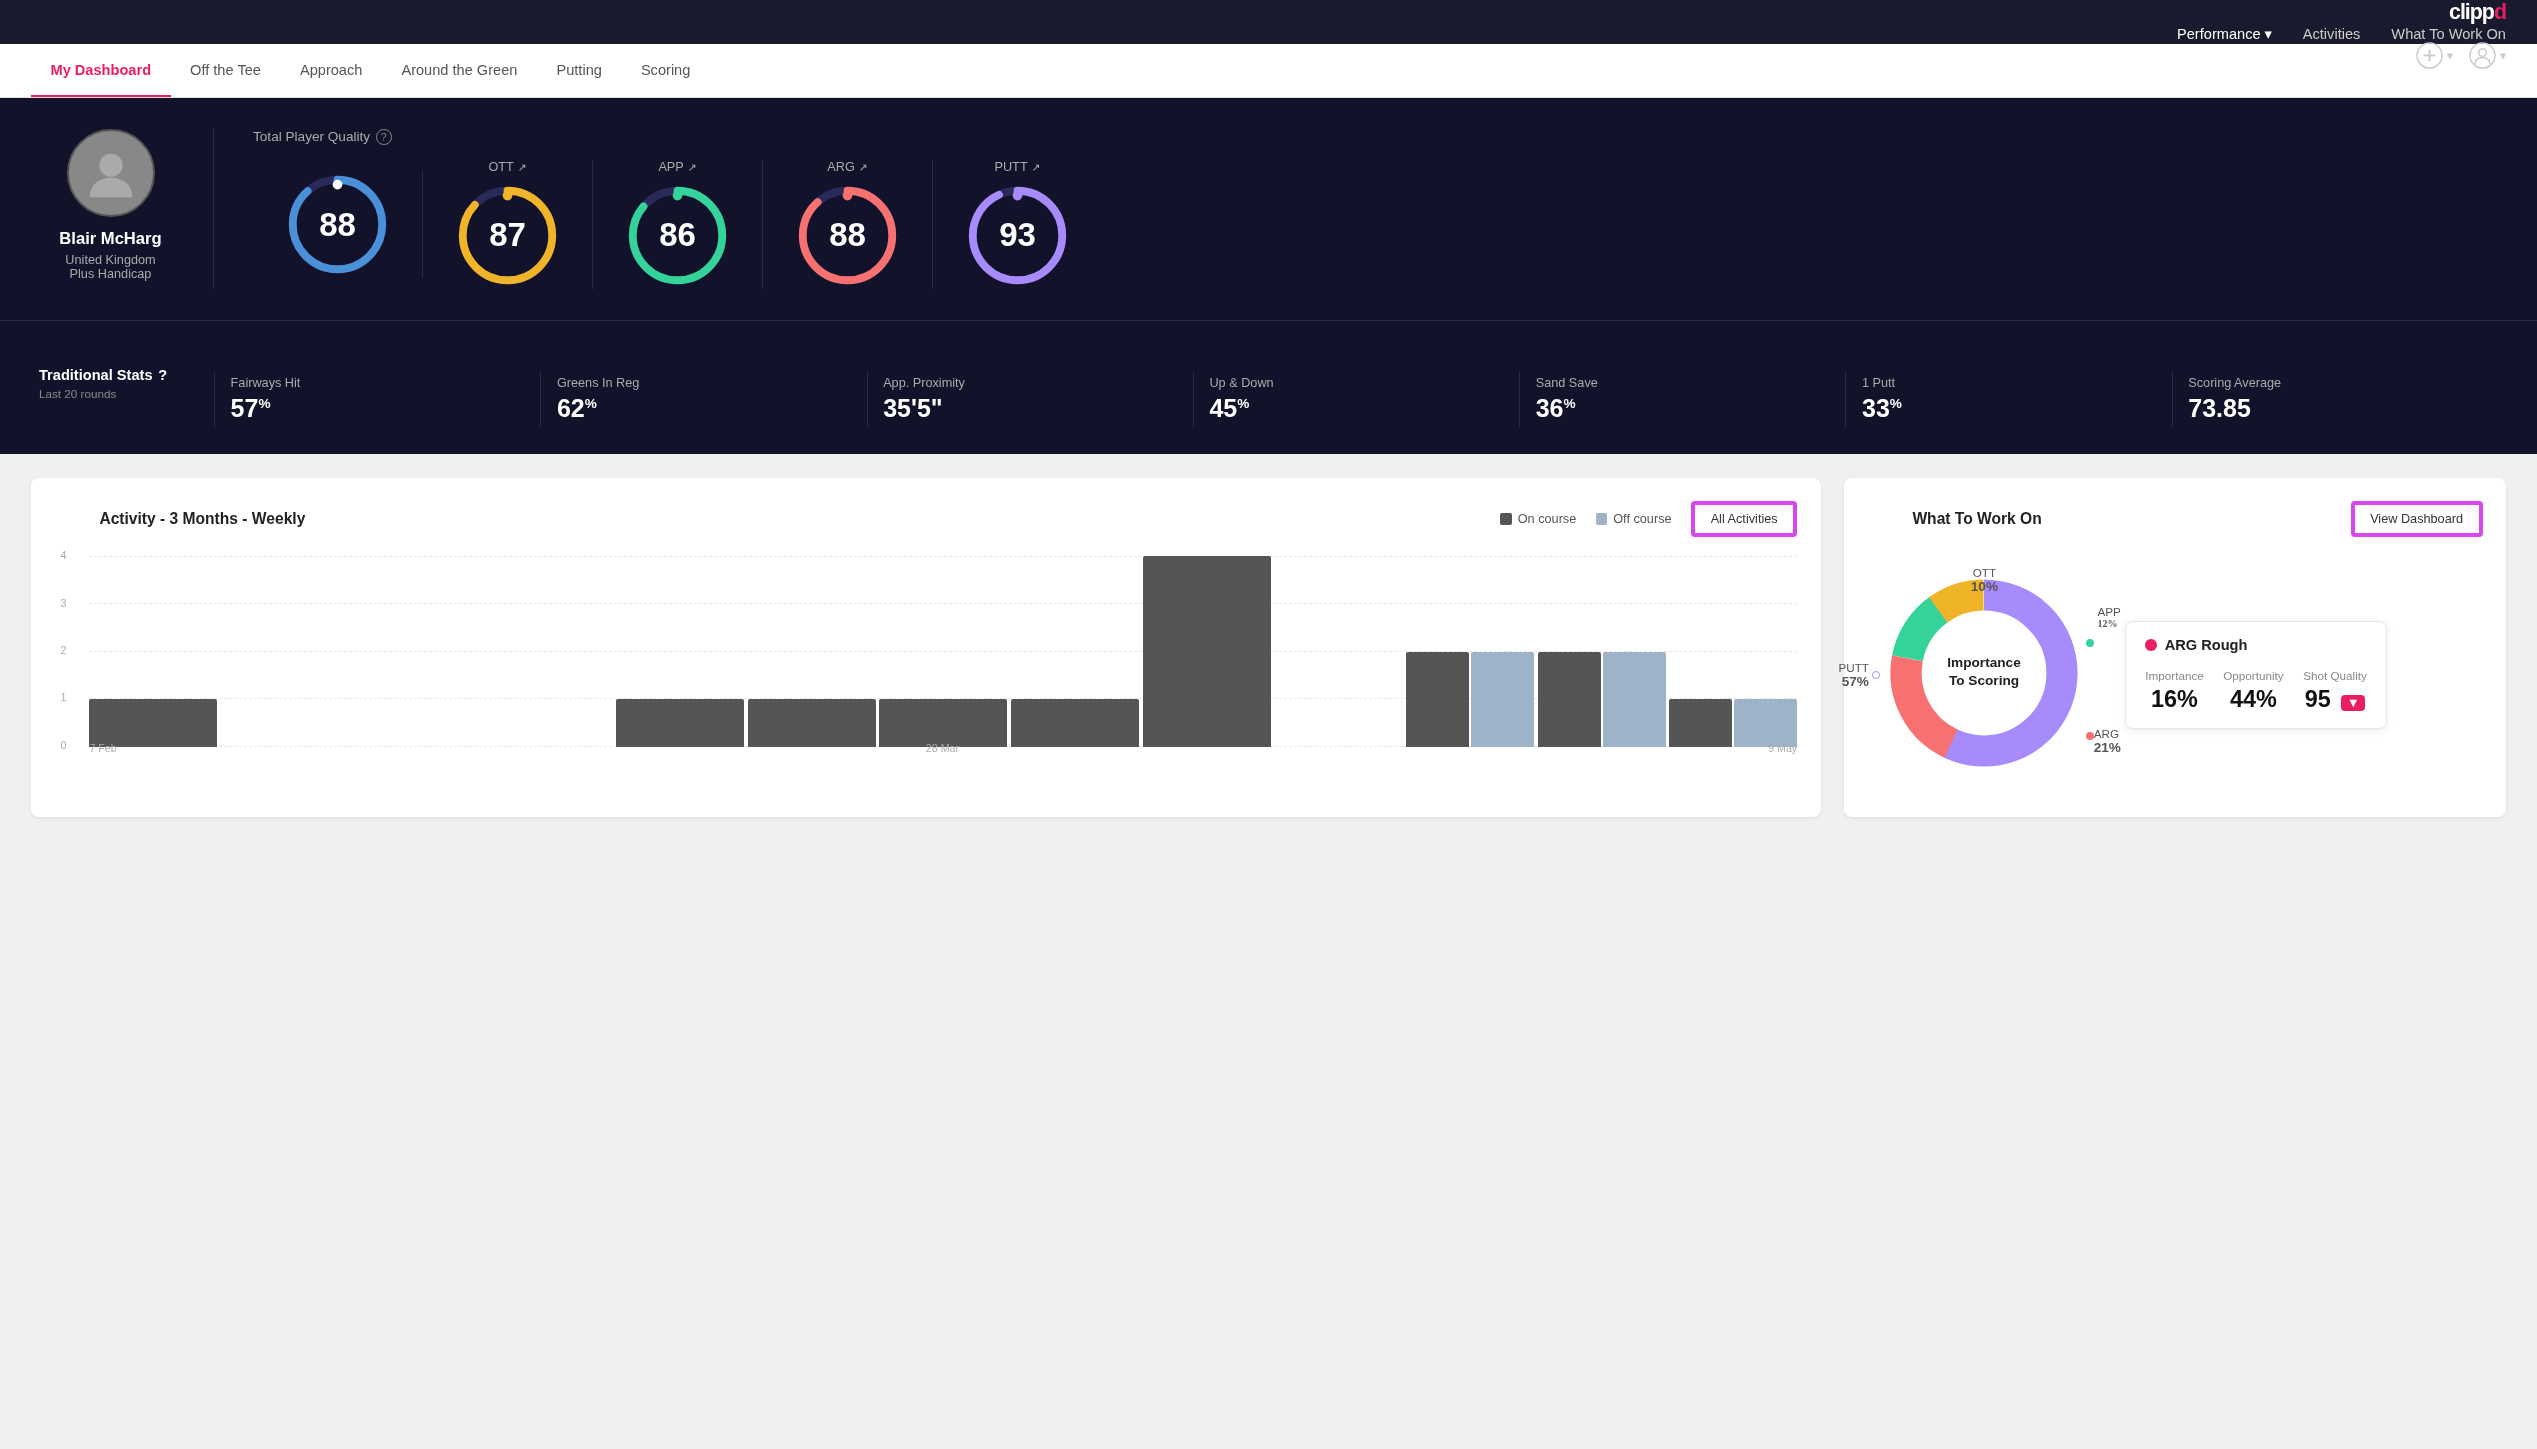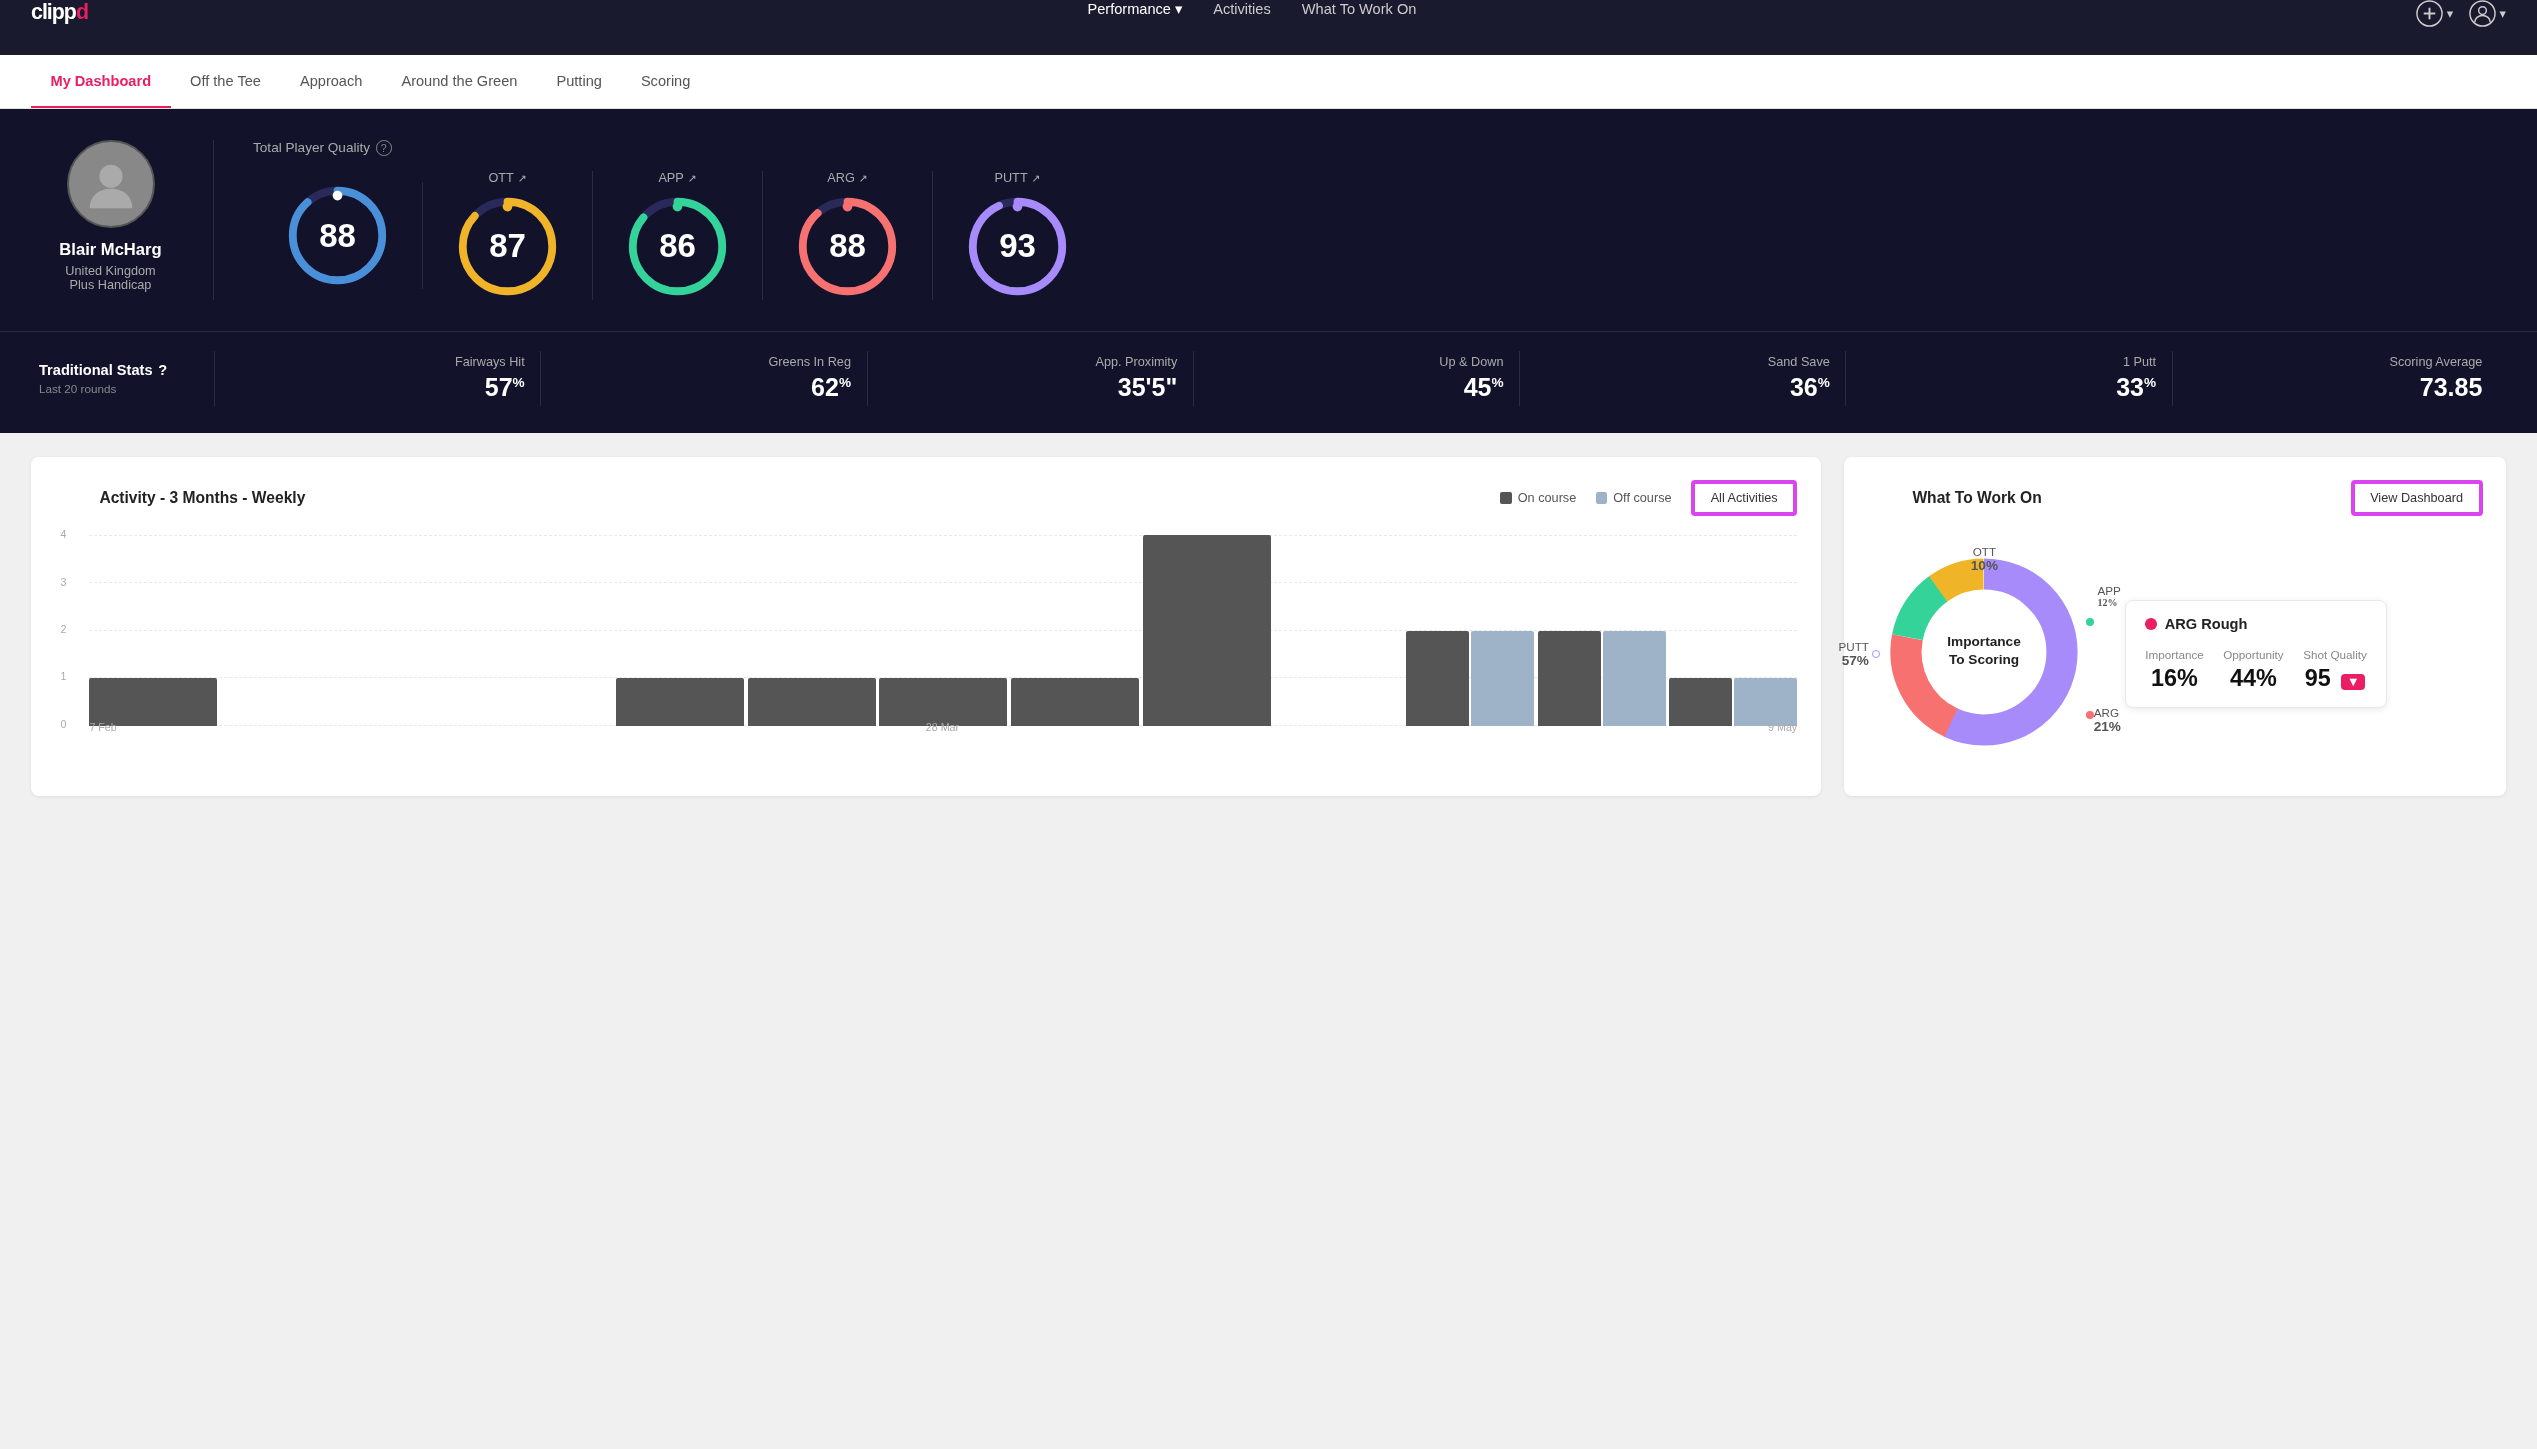--- a/index.html
+++ b/index.html
@@ -2,24 +2,25 @@
 <html><head>
   <meta charset="utf-8">
   <style>
     * { box-sizing: border-box; margin: 0; padding: 0; }
     body { font-family: -apple-system, BlinkMacSystemFont, 'Segoe UI', sans-serif; background: #f0f0f0; }
 
     
     .top-nav {
       background: #1a1a2e;
       display: flex;
-      align-items: flex-start;
+      align-items: flex-end;
       padding: 0 31px;
-      height: 55px;
+      height: 44px;
       justify-content: space-between;
+      flex-direction: column;
     }
     .logo {
       color: #e91e63;
       font-weight: 900;
       font-size: 21.4px;
       letter-spacing: -1px;
     }
     .logo span { color: #fff; }
     .nav-links { display: flex; gap: 31px; align-items: center; }
     .nav-links a {
@@ -128,23 +129,24 @@
       border-top: 1px solid #2a2a4a;
       display: flex;
       align-items: center;
       gap: 0;
     }
     .stats-label-group { min-width: 175px; }
     .stats-title { color: #fff; font-weight: 700; font-size: 14.6px; display: flex; align-items: center; gap: 5.8px; }
     .stats-sub { color: #888; font-size: 11.7px; margin-top: 3.9px; }
     .stat-item {
       flex: 1;
-      text-align: right;
+      text-align: left;
       border-left: 1px solid #2a2a4a;
       padding: 3.9px 15.6px;
+      margin-top: 32px;
     }
     .stat-name { color: #aaa; font-size: 12.7px; margin-bottom: 3.9px; }
     .stat-value { color: #fff; font-size: 25px; font-weight: 700; }
     .stat-value sup { font-size: 13.6px; }
 
     
     .main-content {
       padding: 23.4px 31px;
       display: flex;
       gap: 23.4px;

